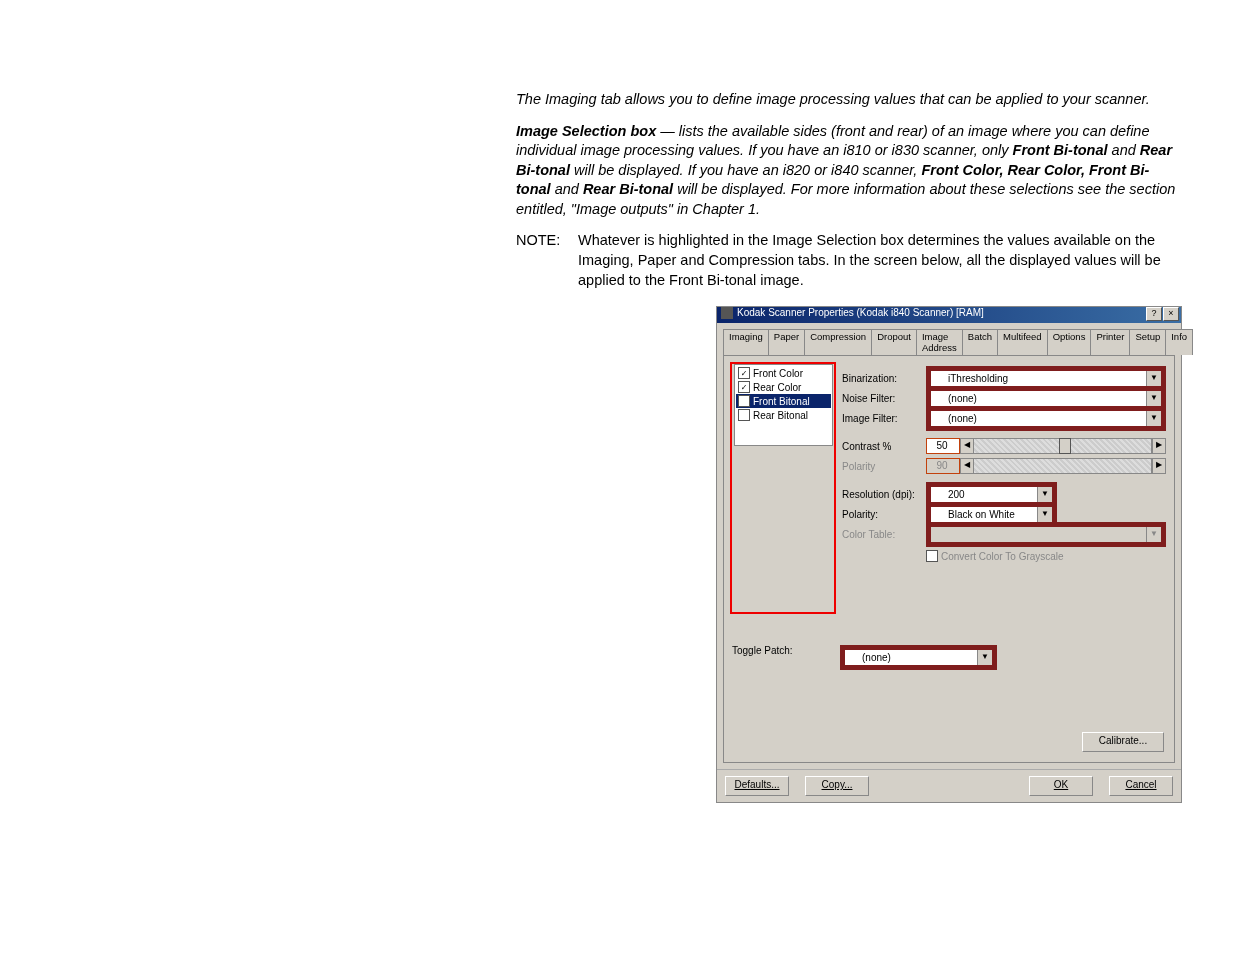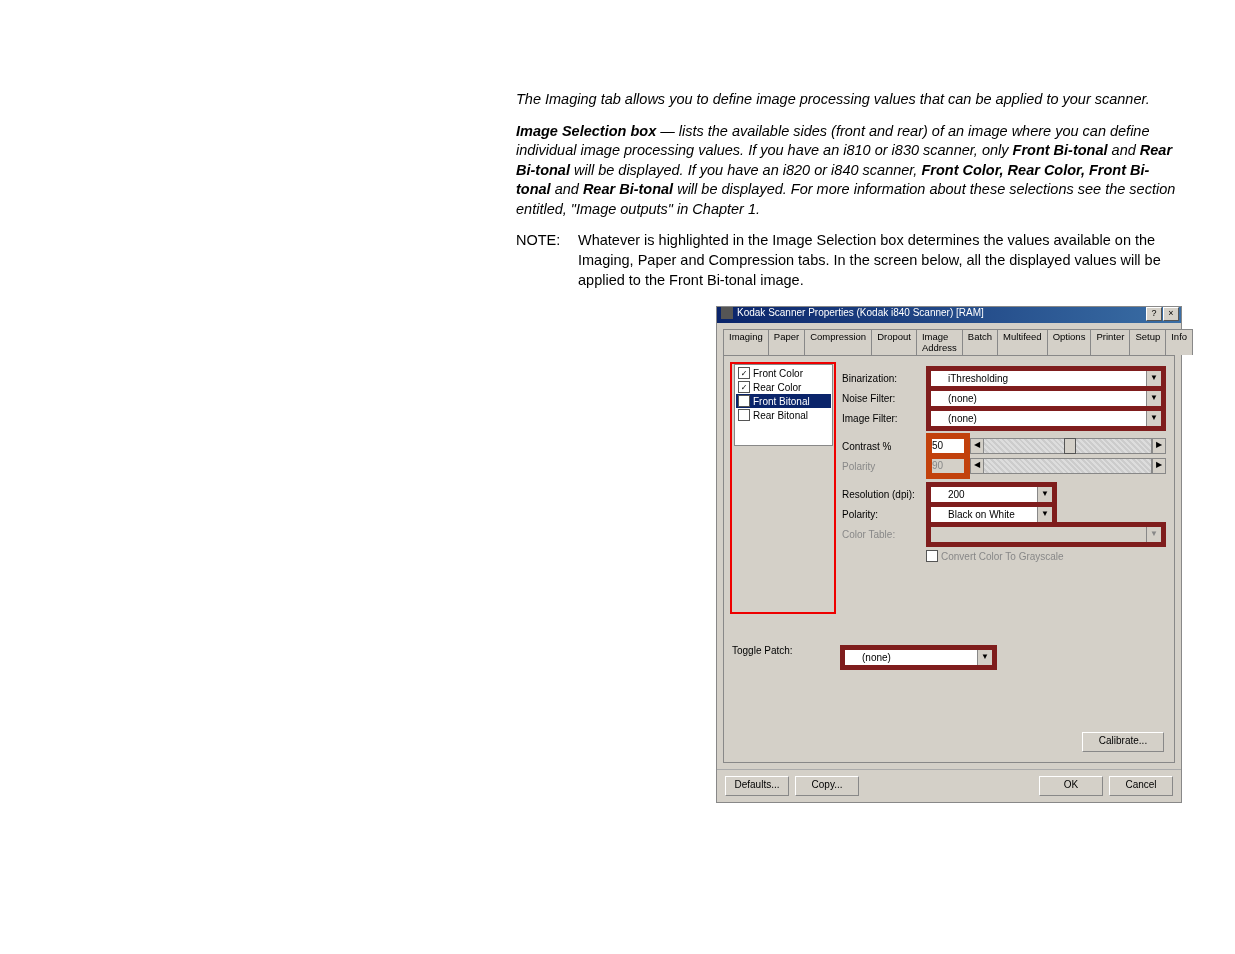--- a/index.html
+++ b/index.html
@@ -148,22 +148,22 @@
   .dd .arrow {
     position:absolute; right:0; top:0; width:14px; height:100%;
     background:#d4d0c8; border-left:1px solid #888; text-align:center;
     font-size:8px; line-height:14px;
   }
   .dd.disabled { background:#d4d0c8; color:#888; }
   .slider {
     flex:1; display:flex; align-items:center; height:16px;
   }
   .sval {
-    width:30px; height:14px; background:#fff; border:6px solid #c2410c;
-    text-align:left; padding-right:2px; font-size:10px; line-height:14px;
+    width:30px; height:14px; background:#fff; border:1px solid #c2410c;
+    text-align:center; padding-right:2px; font-size:10px; line-height:14px;
   }
   .sval.disabled { background:#d4d0c8; color:#888; }
   .sarrow {
     width:12px; height:14px; background:#d4d0c8; border:1px solid #888;
     font-size:8px; text-align:center; line-height:12px;
   }
   .strack {
     flex:1; height:14px; background:repeating-linear-gradient(45deg,#ddd,#ddd 2px,#ccc 2px,#ccc 4px);
     border:1px solid #888; margin:0 0 0 -1px; position:relative;
   }
@@ -183,22 +183,23 @@
     position:absolute; right:10px; bottom:10px;
     width:80px; height:18px;
   }
   .btn {
     background:#d4d0c8; border:1px solid #888;
     border-top-color:#fff; border-left-color:#fff;
     font-size:10px; text-align:center; height:18px; line-height:16px;
     display:inline-block;
   }
   .footerbtns {
-    display:flex; padding:6px 8px; justify-content:flex-start; gap:6px;
+    display:flex; padding:6px 8px; justify-content:flex-start; gap:16px;
     border-top:1px solid #aaa;
+    text-decoration:underline;
   }
   .footerbtns .spacer { flex:1; }
   .footerbtns .btn { width:62px; }
 </style>
 </head>
 <body>
 
 <div class="page">
   <div class="content">
     <div class="rcol">

